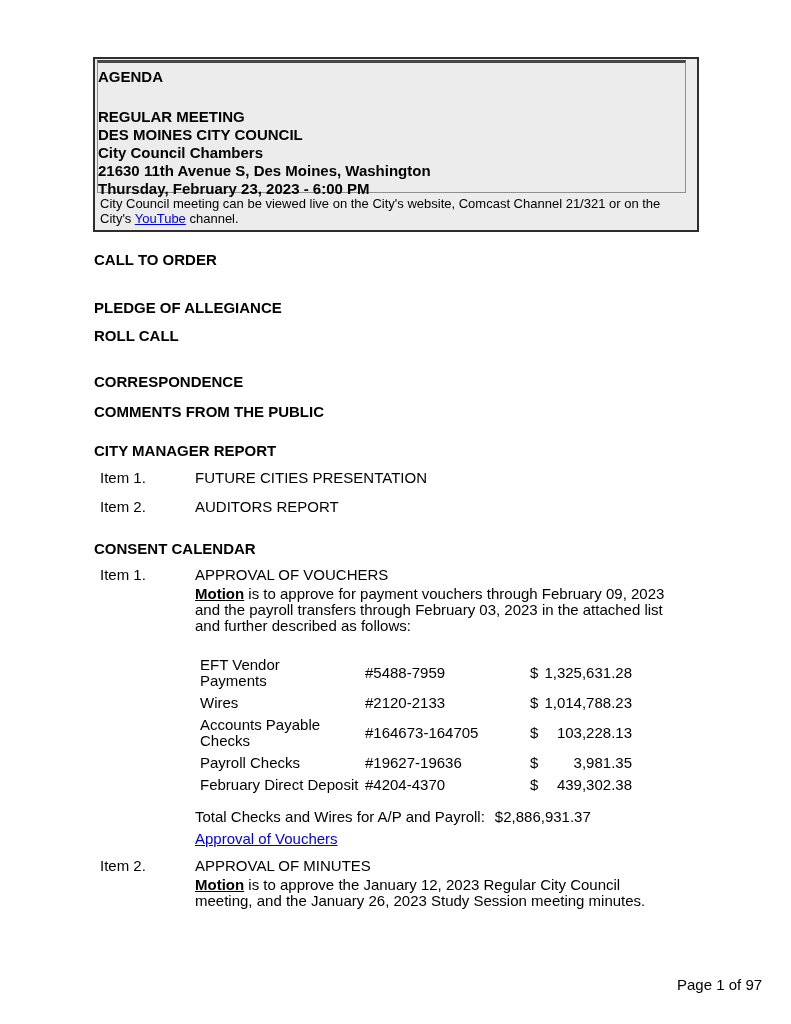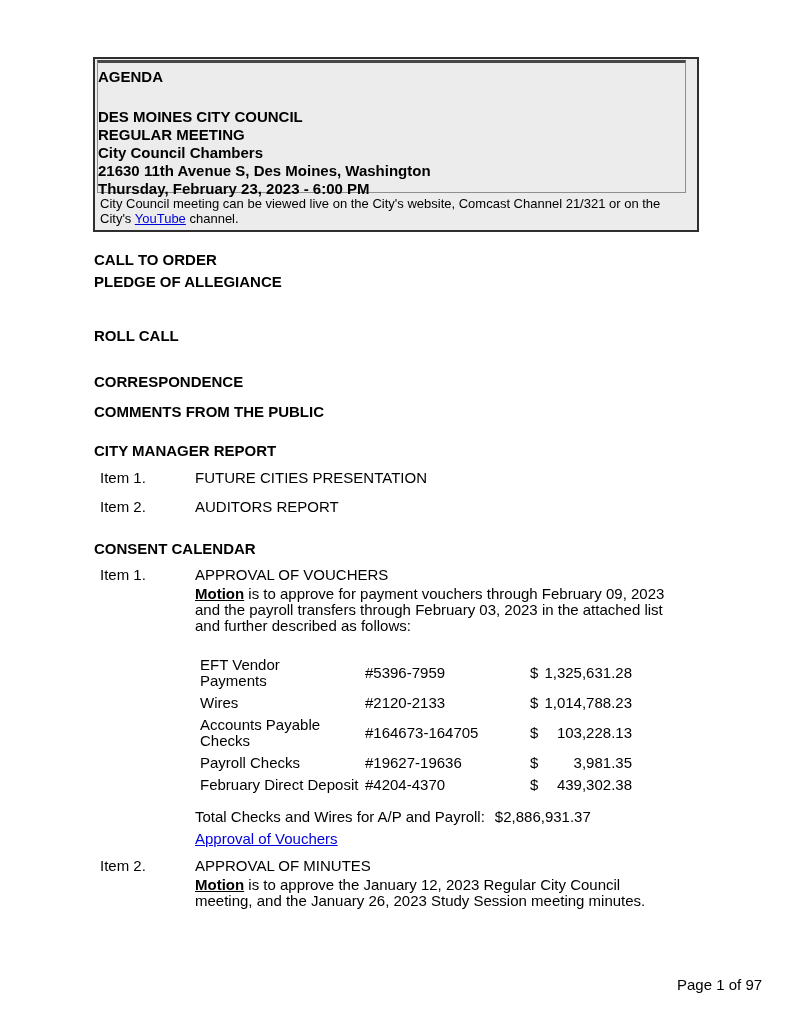--- a/index.html
+++ b/index.html
@@ -68,31 +68,31 @@
   .footer { position: absolute; left: 677px; top: 977px; font-size: 15px; line-height: 16px; }
 </style>
 </head>
 <body>
 
 <div class="page">
 
   <div class="header-box">
     <div class="header-inner">
       <div class="hb-title">AGENDA</div>
+      <div>REGULAR MEETING</div>
       <div>DES MOINES CITY COUNCIL</div>
-      <div>REGULAR MEETING</div>
       <div>City Council Chambers</div>
       <div>21630 11th Avenue S, Des Moines, Washington</div>
       <div>Thursday, February 23, 2023 - 6:00 PM</div>
     </div>
     <div class="header-note"><span>City Council meeting can be viewed live on the City's website, Comcast Channel 21/321 or on the</span><br><span>City's </span><a class="doc-link" href="#">YouTube</a><span> channel.</span></div>
   </div>
 
   <div class="sec" style="top:252px">CALL TO ORDER</div>
-  <div class="sec" style="top:274px">PLEDGE OF ALLEGIANCE</div>
+  <div class="sec" style="top:300px">PLEDGE OF ALLEGIANCE</div>
   <div class="sec" style="top:328px">ROLL CALL</div>
   <div class="sec" style="top:374px">CORRESPONDENCE</div>
   <div class="sec" style="top:404px">COMMENTS FROM THE PUBLIC</div>
   <div class="sec" style="top:443px">CITY MANAGER REPORT</div>
 
   <div class="item-row" style="top:470px">
     <span class="item-label">Item 1.</span>
     <span class="item-title">FUTURE CITIES PRESENTATION</span>
   </div>
   <div class="item-row" style="top:499px">
@@ -108,21 +108,21 @@
   </div>
 
   <div class="motion" style="top:586px"><span class="motion-label">Motion</span><span> is to approve for payment vouchers through February 09, 2023
 and the payroll transfers through February 03, 2023 in the attached list
 and further described as follows:</span></div>
 
   <div class="vtable">
     <div class="vrow">
       <div class="vlabel">EFT Vendor
 Payments</div>
-      <div class="vrange">#5396-7959</div>
+      <div class="vrange">#5488-7959</div>
       <div class="vamount">
           <span>$</span>
           <span>1,325,631.28</span>
         </div>
     </div>
     <div class="vrow">
       <div class="vlabel">Wires</div>
       <div class="vrange">#2120-2133</div>
       <div class="vamount">
           <span>$</span>

